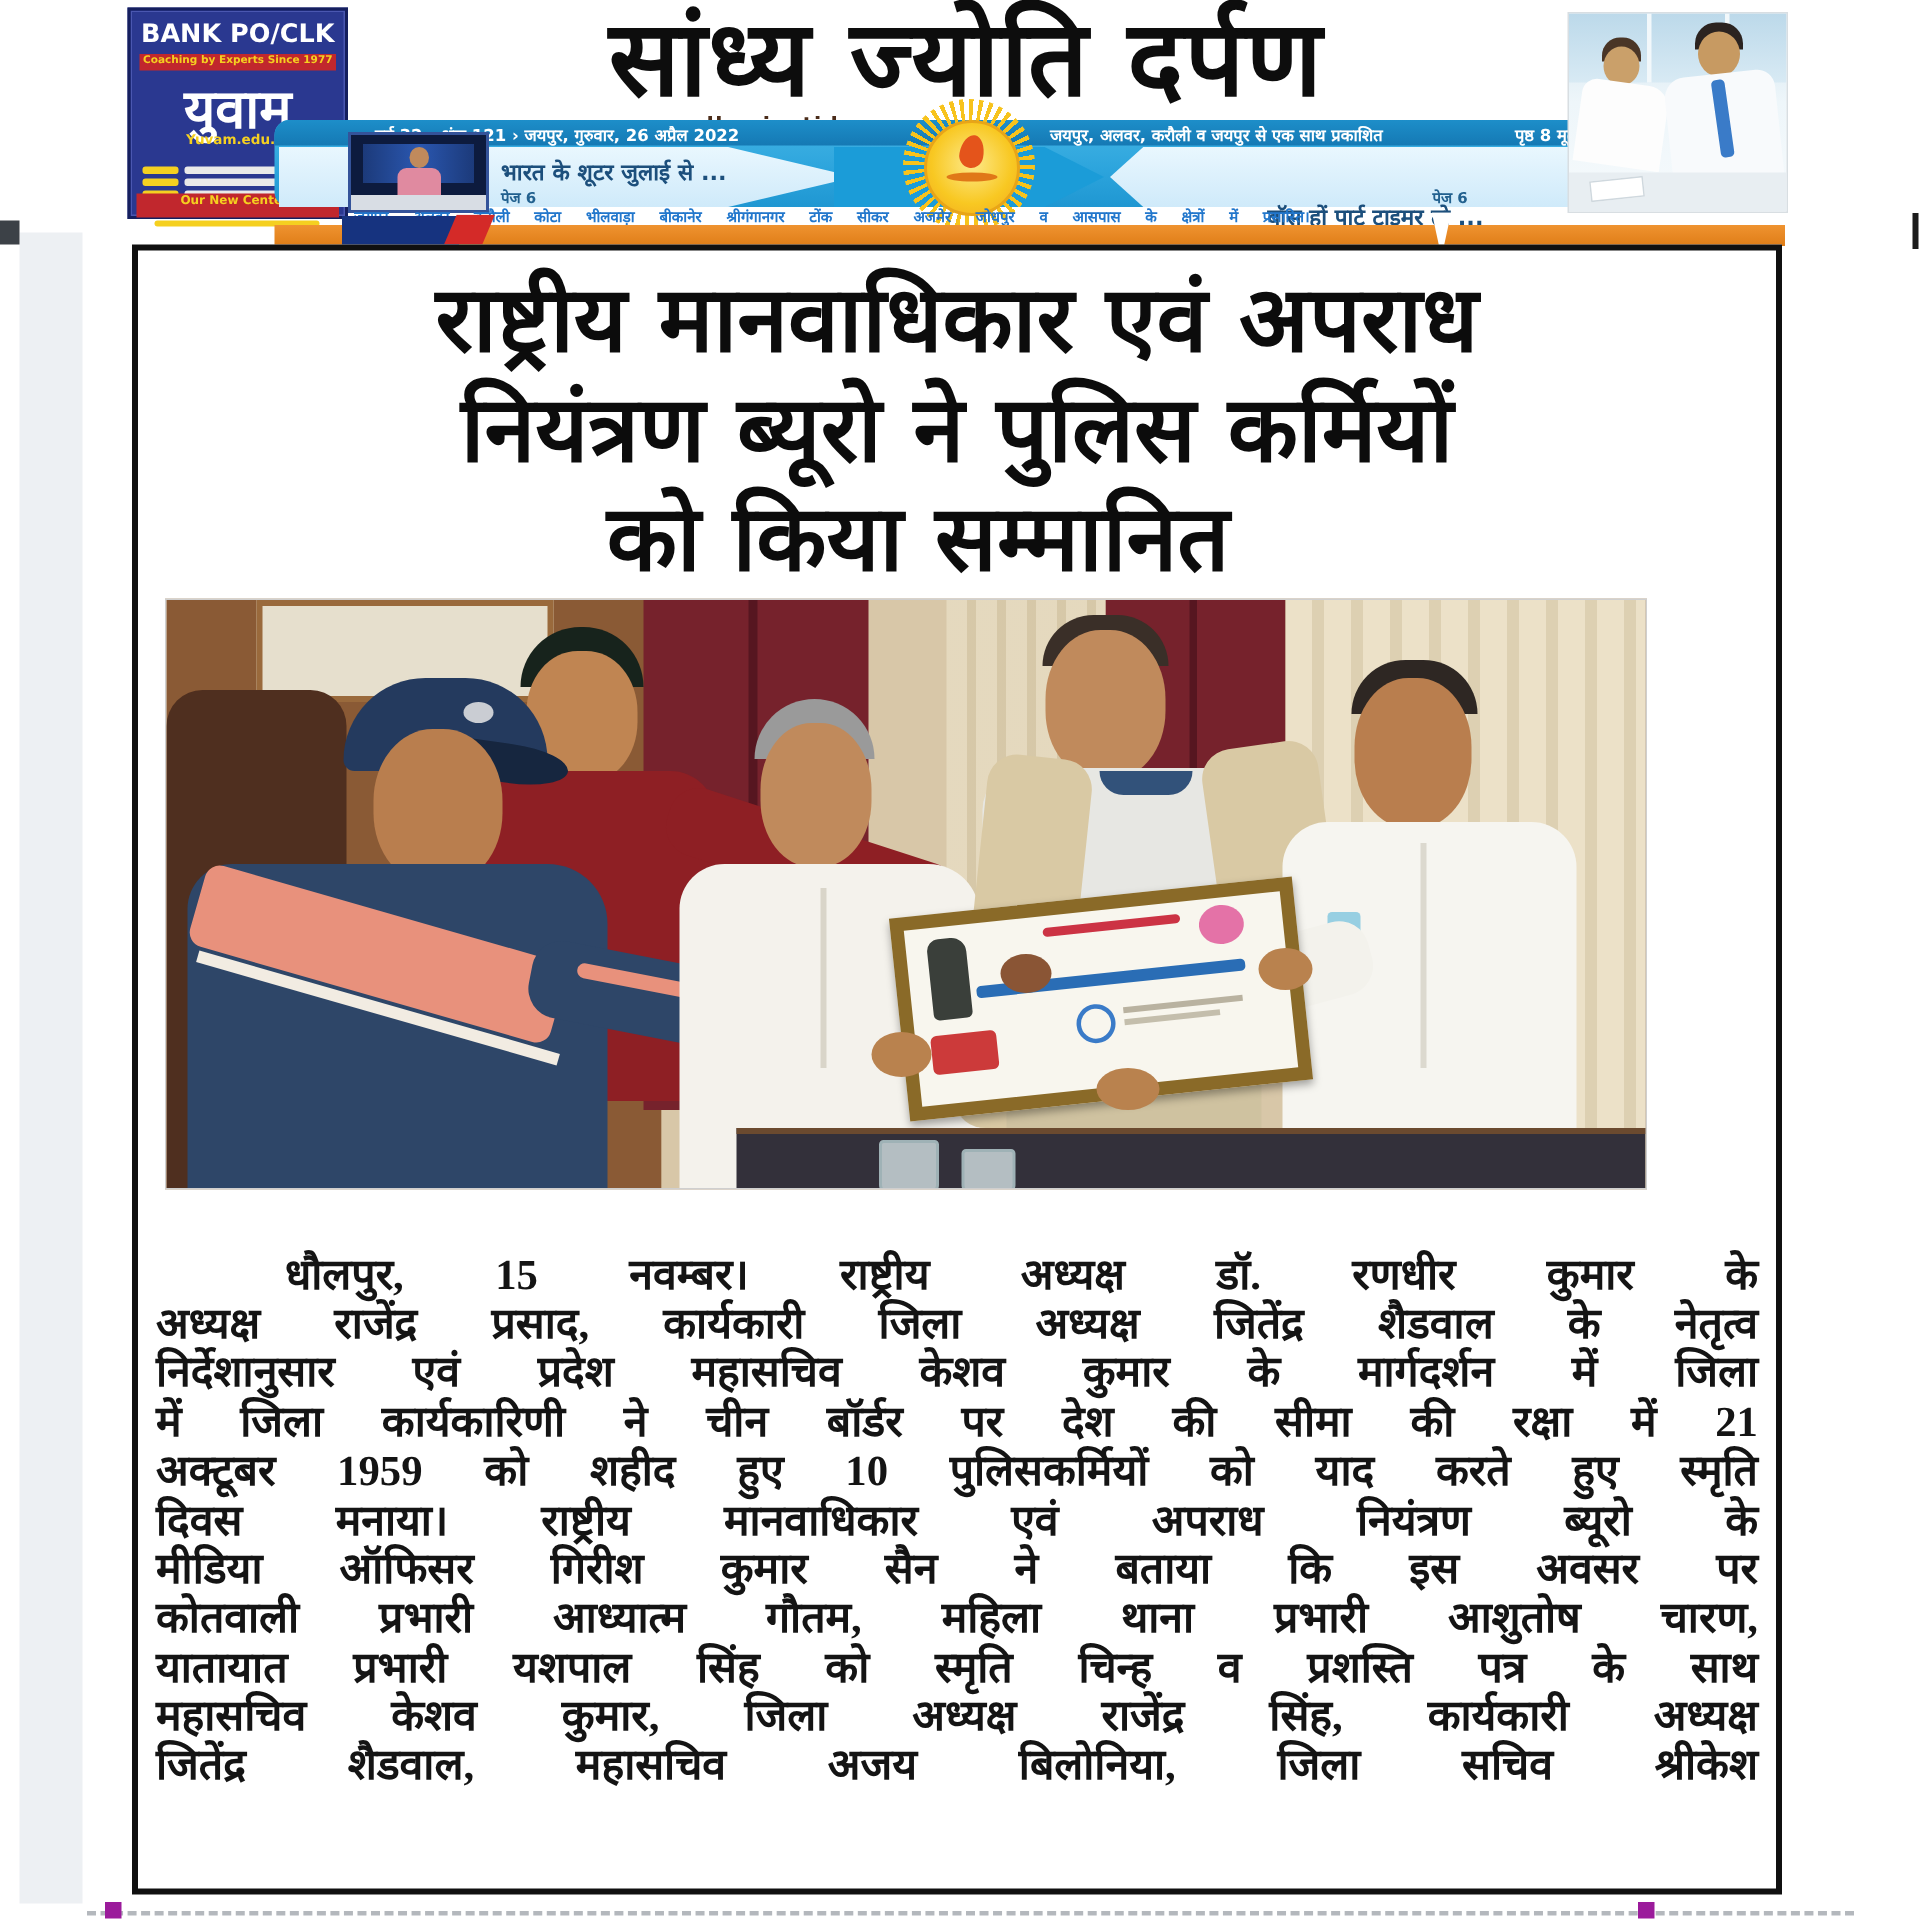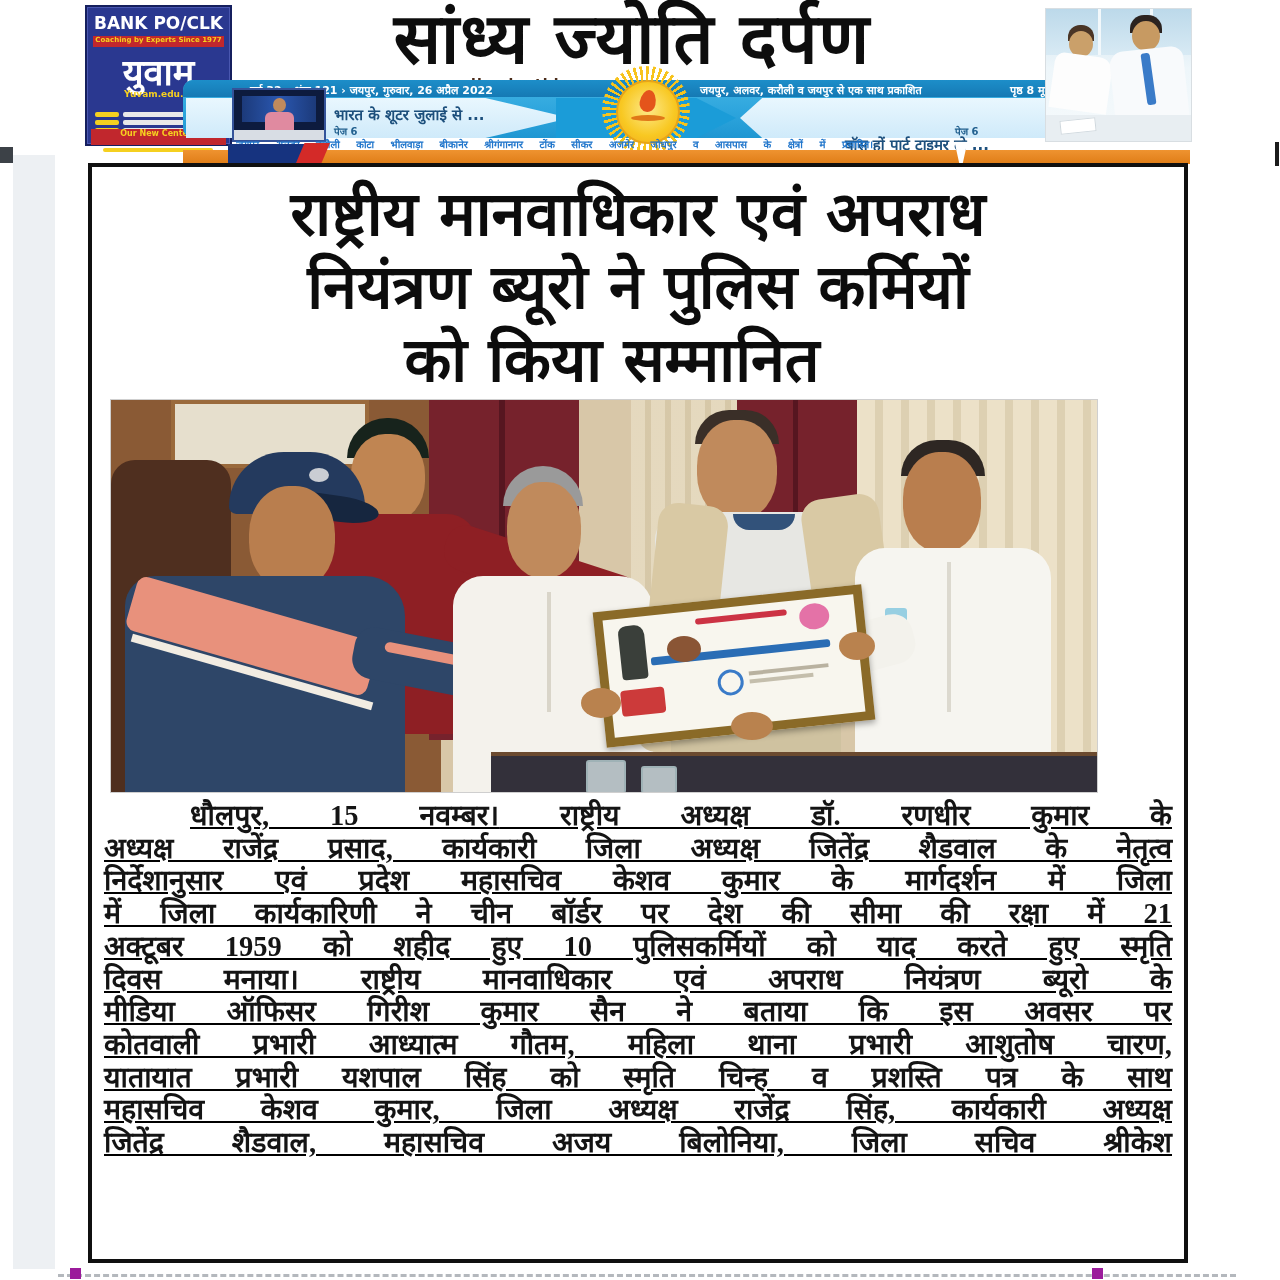--- a/index.html
+++ b/index.html
@@ -96,21 +96,21 @@
       <div class="a" style="left:8px;top:112px;">
         <span class="bar" style="width:24px;background:#f5d020;"></span>
         <span class="bar" style="width:78px;background:#e9e9e9;"></span>
       </div>
       <div class="a ad-red" style="left:4px;top:122px;width:135px;height:16px;">
         <div class="ad-sub" style="font-size:8px;">Our New Centers</div>
         <span class="bar" style="width:110px;height:4px;background:#f5d020;margin-left:12px;"></span>
       </div>
     </div>
 
-    <div class="a np-title" style="left:232px;top:0px;width:800px;">सांध्य ज्योति दर्पण</div>
+    <div class="a np-title" style="left:244px;top:0px;width:800px;">सांध्य ज्योति दर्पण</div>
     <div class="a website" style="left:250px;top:76px;width:540px;">www.sandhyajyotidarpan.com</div>
 
     <div class="a band" style="left:183px;top:80px;width:1007px;height:58px;"></div>
     <div class="a band-toprow" style="left:183px;top:80px;width:1007px;height:17px;border-radius:10px 0 0 0;"></div>
     <div class="a band-tinytext" style="left:250px;top:82px;">वर्ष 32 › अंक 121 › जयपुर, गुरुवार, 26 अप्रैल 2022</div>
     <div class="a band-tinytext" style="left:700px;top:82px;">जयपुर, अलवर, करौली व जयपुर से एक साथ प्रकाशित</div>
     <div class="a band-tinytext" style="left:1010px;top:82px;">पृष्ठ 8  मूल्य 2 रु</div>
 
     <div class="a teaser arrowR" style="left:186px;top:98px;width:384px;height:40px;"></div>
     <div class="a" style="left:232px;top:88px;width:90px;height:50px;background:#0d1b3e;border:2px solid #34539a;overflow:hidden;">
@@ -239,21 +239,21 @@
       <div class="hand" style="left:470px;top:288px;width:40px;height:30px;"></div>
       <div class="hand" style="left:556px;top:236px;width:34px;height:26px;background:#8a5535;"></div>
       <div class="hand" style="left:728px;top:232px;width:36px;height:28px;"></div>
       <div class="hand" style="left:620px;top:312px;width:42px;height:28px;"></div>
 
       <div class="a" style="left:380px;top:352px;width:606px;height:40px;background:#33303a;border-top:4px solid #6b4a2f;"></div>
       <div class="a" style="left:475px;top:360px;width:36px;height:32px;background:rgba(212,226,229,.8);border:2px solid #9fb2b6;border-radius:3px 3px 6px 6px;"></div>
       <div class="a" style="left:530px;top:366px;width:32px;height:26px;background:rgba(212,226,229,.8);border:2px solid #9fb2b6;border-radius:3px 3px 6px 6px;"></div>
     </div>
 
-    <div class="a" style="left:12px;top:633px;width:1068px;text-decoration:underline;">
+    <div class="a" style="left:12px;top:668px;width:1068px;">
       <div class="bodyline" style="padding-left:86px;">
         <span class="dateline">धौलपुर, 15 नवम्बर।</span><span> राष्ट्रीय अध्यक्ष डॉ. रणधीर कुमार के</span>
       </div>
       <div class="bodyline">अध्यक्ष राजेंद्र प्रसाद, कार्यकारी जिला अध्यक्ष जितेंद्र शैडवाल के नेतृत्व</div>
       <div class="bodyline">निर्देशानुसार एवं प्रदेश महासचिव केशव कुमार के मार्गदर्शन में जिला</div>
       <div class="bodyline">में जिला कार्यकारिणी ने चीन बॉर्डर पर देश की सीमा की रक्षा में 21</div>
       <div class="bodyline">अक्टूबर 1959 को शहीद हुए 10 पुलिसकर्मियों को याद करते हुए स्मृति</div>
       <div class="bodyline">दिवस मनाया। राष्ट्रीय मानवाधिकार एवं अपराध नियंत्रण ब्यूरो के</div>
       <div class="bodyline">मीडिया ऑफिसर गिरीश कुमार सैन ने बताया कि इस अवसर पर</div>
       <div class="bodyline">कोतवाली प्रभारी आध्यात्म गौतम, महिला थाना प्रभारी आशुतोष चारण,</div>

